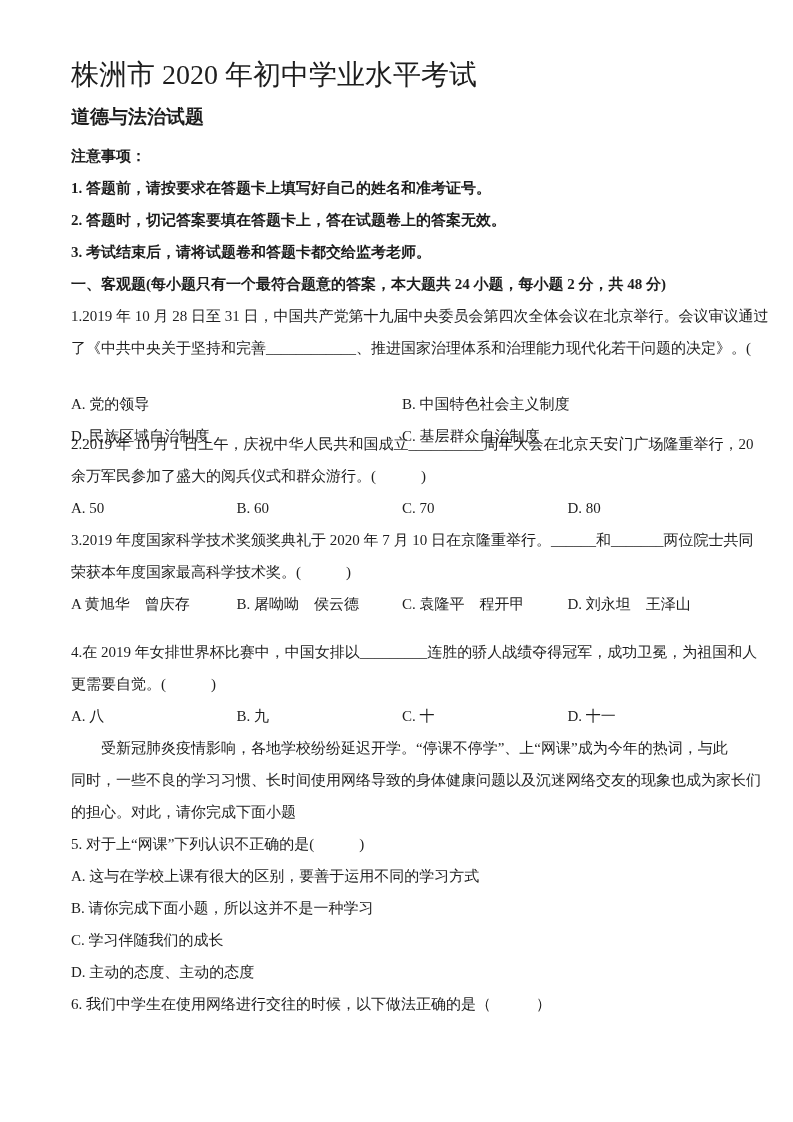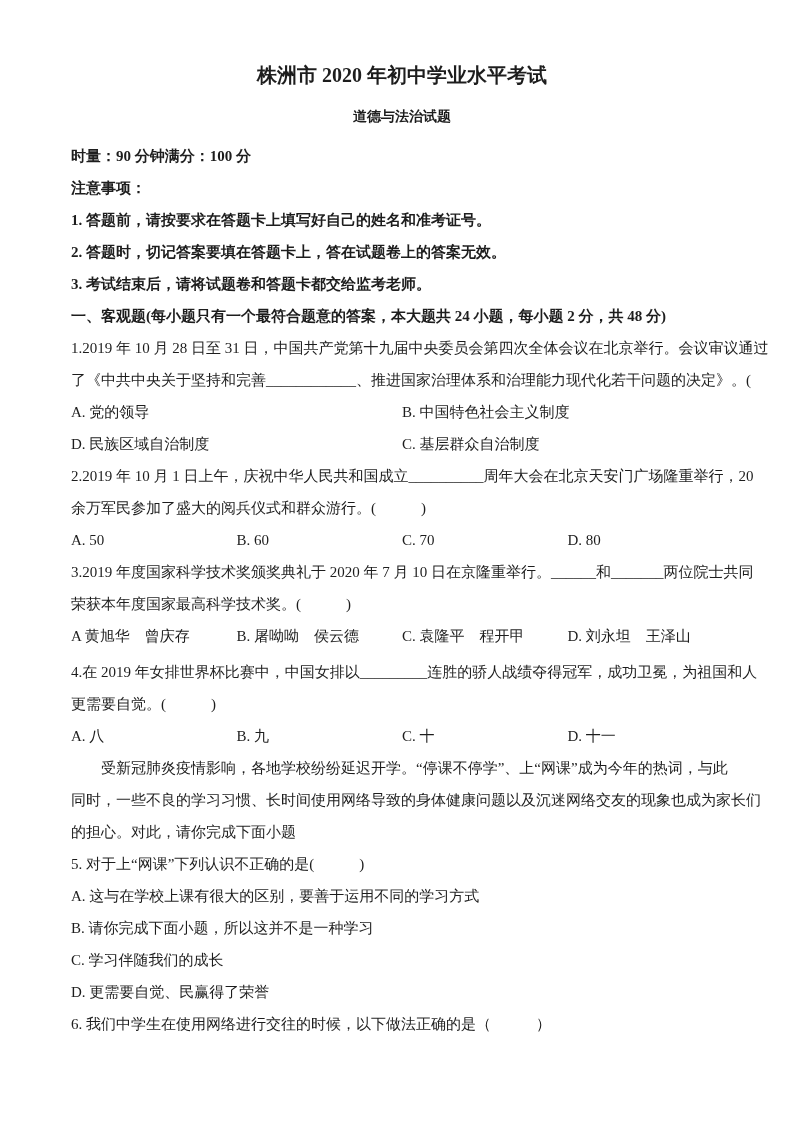--- a/index.html
+++ b/index.html
@@ -10,49 +10,47 @@
     background: #ffffff;
     box-sizing: border-box;
     padding: 56px 60px 0 71px;
     font-family: "Liberation Serif", "DejaVu Serif", serif;
     font-size: 15px;
     line-height: 32px;
     color: #1d1d1d;
     overflow: hidden;
   }
   .doc-title {
-    text-align: center;
-    font-weight: 700;
-    font-size: 20px;
+    text-align: left;
+    font-weight: 400;
+    font-size: 28px;
     line-height: 38px;
     white-space: nowrap;
   }
   .doc-subtitle {
-    text-align: center;
     font-weight: 700;
-    font-size: 14px;
+    font-size: 19px;
     line-height: 46px;
     white-space: nowrap;
   }
   .line { white-space: nowrap; height: 32px; }
   .b { font-weight: 700; }
   .opts { display: flex; height: 32px; }
-  .opts.cols2 > span { width: 50%; white-space: nowrap; }
+  .opts.cols2 > span { width: 50%; white-space: nowrap; margin-top: 24px; }
   .opts.cols4 > span { width: 25%; white-space: nowrap; }
-  .q4block { margin-top: 4px; }
+  .q4block { margin-top: 16px; }
 </style>
 </head>
 <body>
 
 <div class="page">
 
   <div class="doc-title">株洲市 2020 年初中学业水平考试</div>
   <div class="doc-subtitle">道德与法治试题</div>
 
-  <div class="line b">时量：90 分钟满分：100 分</div>
 
   <div class="line b">注意事项：</div>
   <div class="line b">1. 答题前，请按要求在答题卡上填写好自己的姓名和准考证号。</div>
   <div class="line b">2. 答题时，切记答案要填在答题卡上，答在试题卷上的答案无效。</div>
   <div class="line b">3. 考试结束后，请将试题卷和答题卡都交给监考老师。</div>
 
   <div class="line b">一、客观题(每小题只有一个最符合题意的答案，本大题共 24 小题，每小题 2 分，共 48 分)</div>
 
   <div>
     <div class="line">1.2019 年 10 月 28 日至 31 日，中国共产党第十九届中央委员会第四次全体会议在北京举行。会议审议通过</div>
@@ -104,20 +102,20 @@
     <div class="line">　　受新冠肺炎疫情影响，各地学校纷纷延迟开学。“停课不停学”、上“网课”成为今年的热词，与此</div>
     <div class="line">同时，一些不良的学习习惯、长时间使用网络导致的身体健康问题以及沉迷网络交友的现象也成为家长们</div>
     <div class="line">的担心。对此，请你完成下面小题</div>
   </div>
 
   <div>
     <div class="line">5. 对于上“网课”下列认识不正确的是(　　　)</div>
     <div class="line">A. 这与在学校上课有很大的区别，要善于运用不同的学习方式</div>
     <div class="line">B. 请你完成下面小题，所以这并不是一种学习</div>
     <div class="line">C. 学习伴随我们的成长</div>
-    <div class="line">D. 更需要自觉、民赢得了荣誉</div>
+    <div class="line">D. 主动的态度、主动的态度</div>
   </div>
 
   <div>
     <div class="line">6. 我们中学生在使用网络进行交往的时候，以下做法正确的是（　　　）</div>
   </div>
 
 </div>
 
 </body></html>

